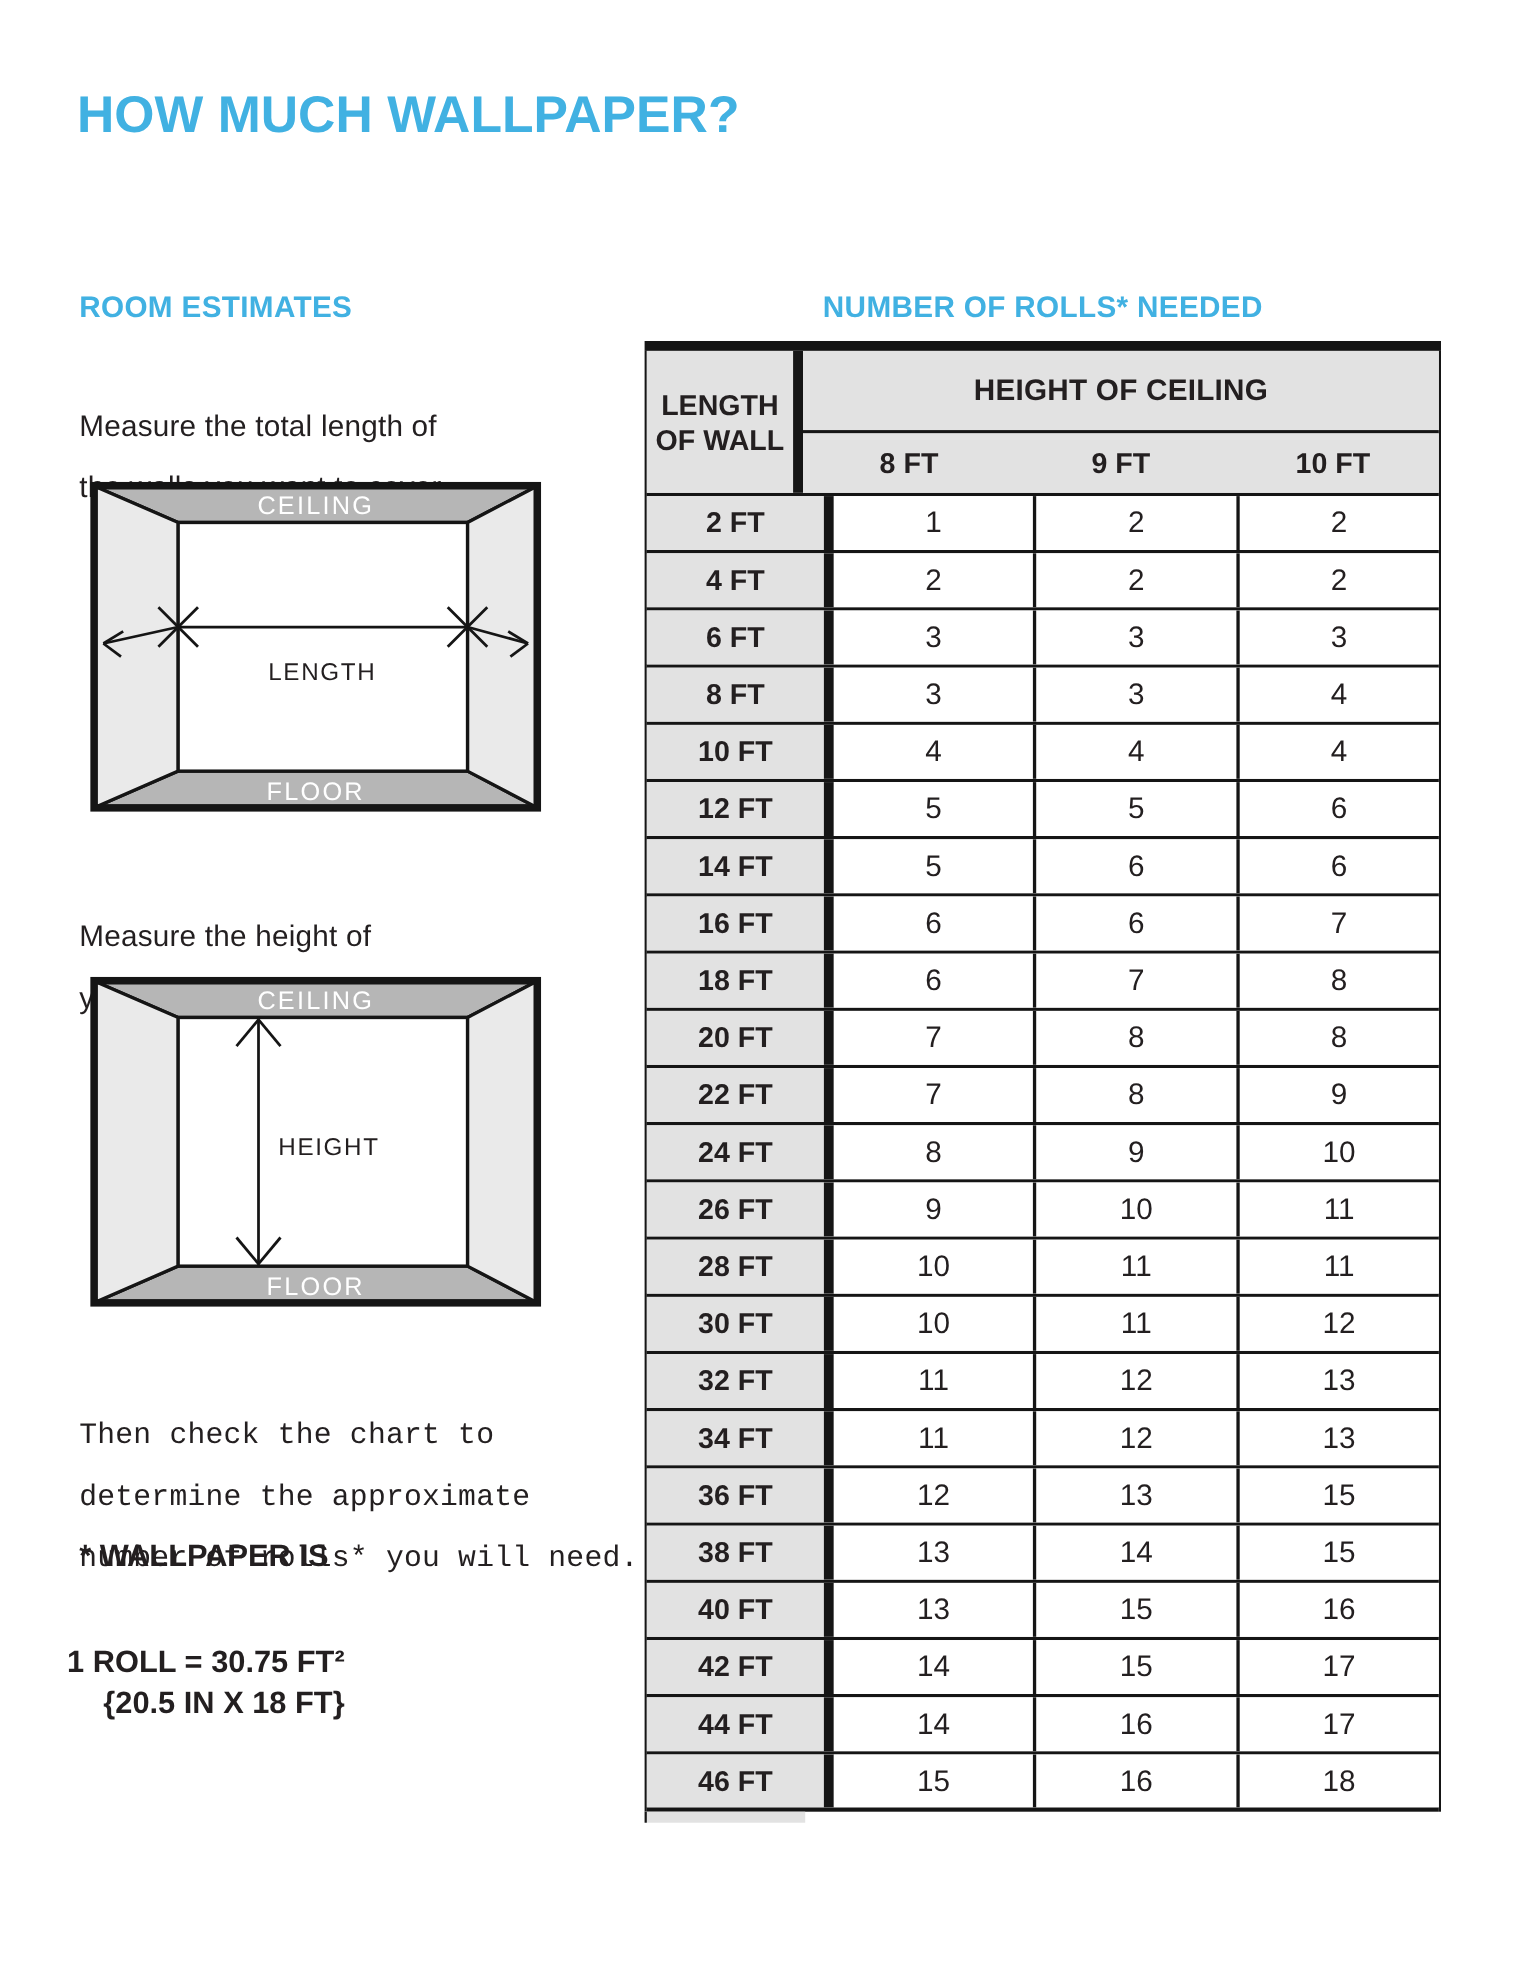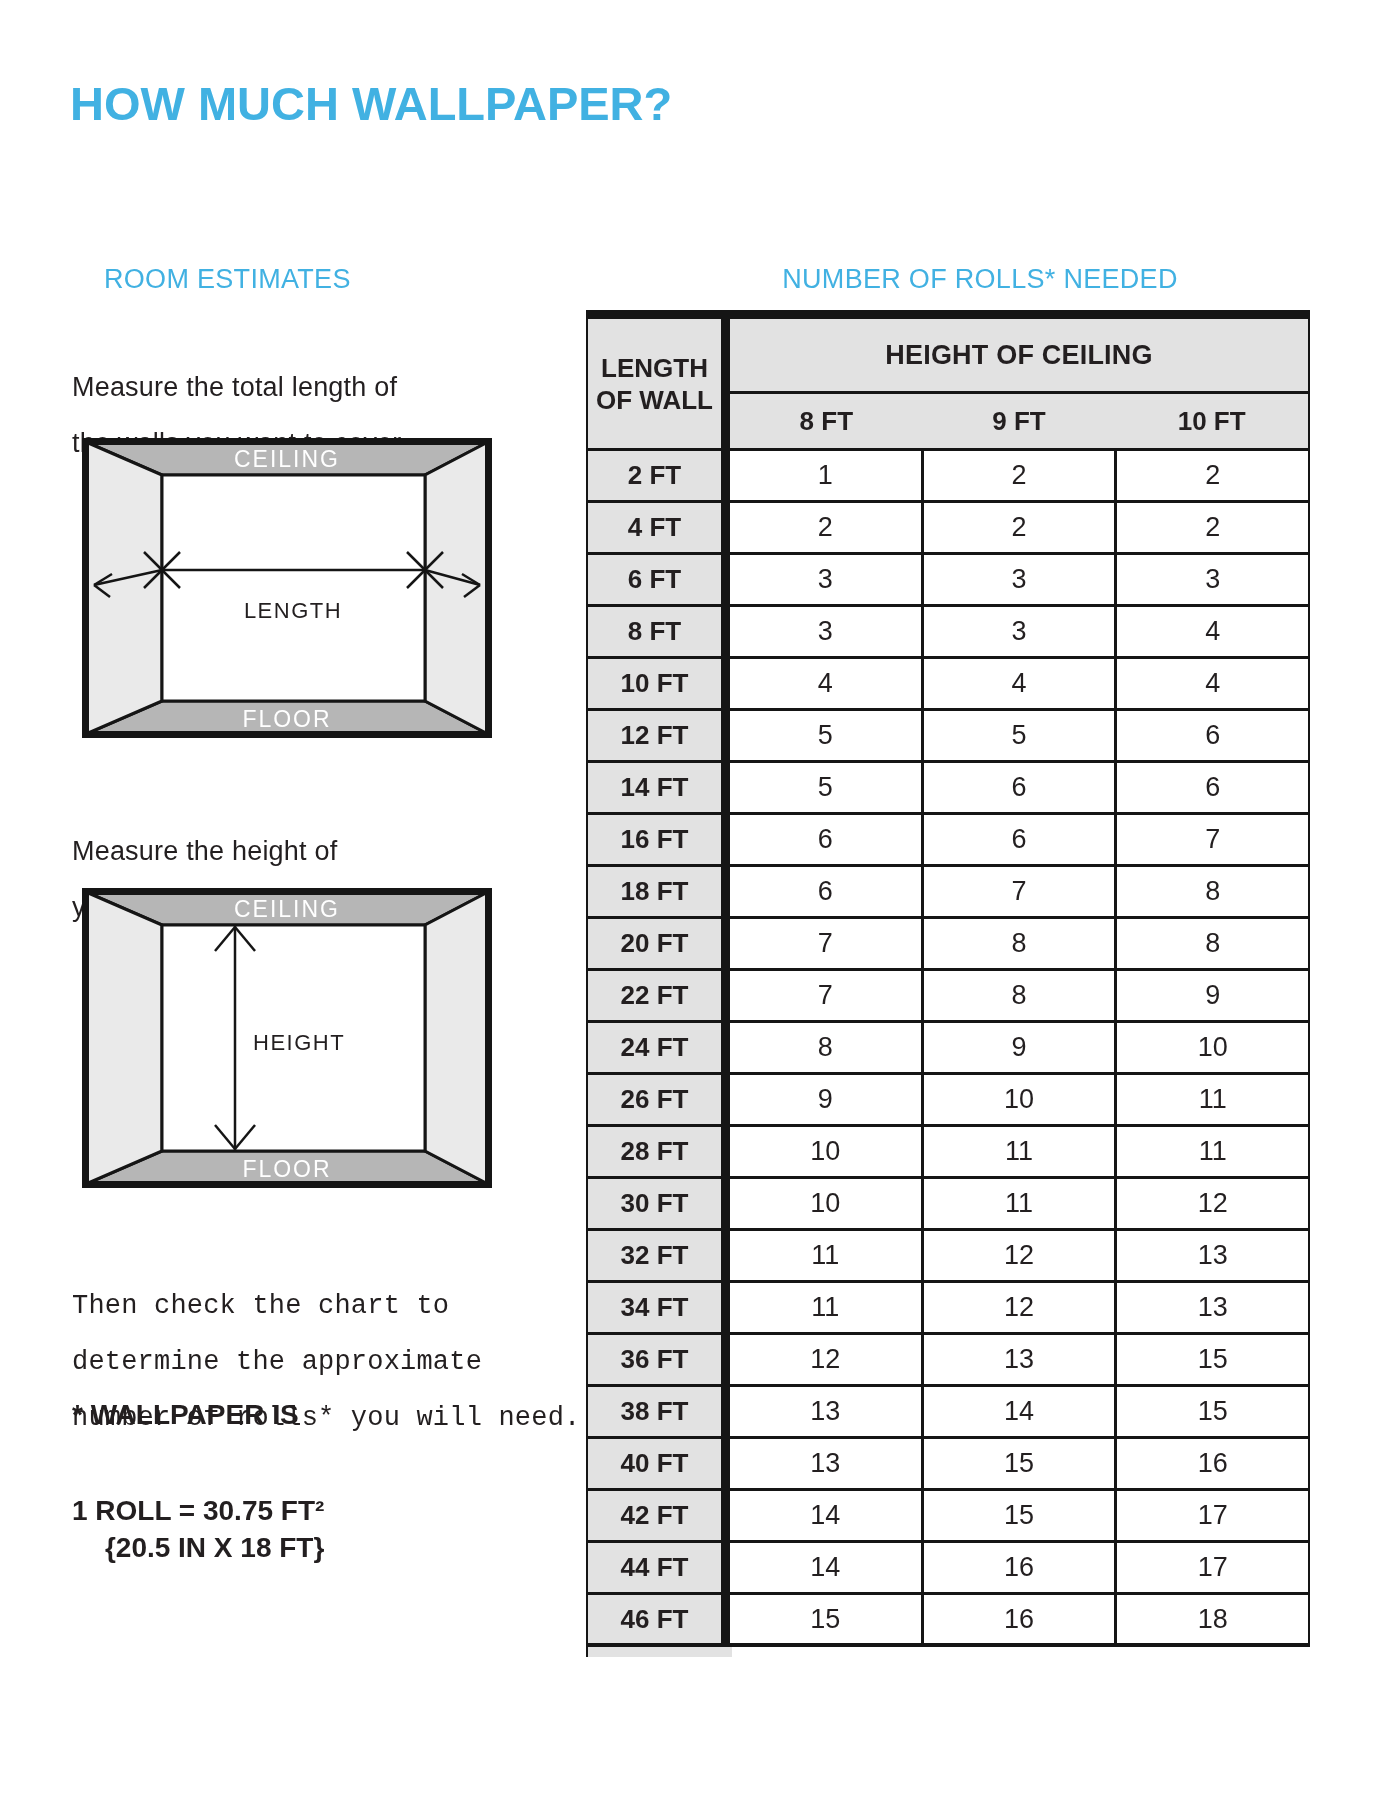--- a/index.html
+++ b/index.html
@@ -16,34 +16,34 @@
     width:1391px;height:1800px;position:relative;background:#fff;
     font-family:"Liberation Sans", sans-serif;color:var(--ink);overflow:hidden;
   }
   .abs{position:absolute;}
   h1,h2,p{margin:0;}
   #page-title{
     left:70px;top:76px;font-size:47px;font-weight:bold;color:var(--blue);
     letter-spacing:0;
   }
   .blue-heading{
-    font-size:27px;font-weight:normal;color:var(--blue);letter-spacing:.3px;margin-left:32px;
+    font-size:27px;font-weight:bold;color:var(--blue);letter-spacing:.3px;
   }
   #room-estimates-heading{left:72px;top:264px;}
   .step{
     font-size:27px;line-height:56px;letter-spacing:.2px;white-space:pre-line;margin-top:40px;
   }
   #step1{left:72px;top:319px;}
   #step2{left:72px;top:783px;}
   #step3{left:72px;top:1238px;font-family:Liberation Mono, monospace;}
   .boldnote{font-size:28px;font-weight:bold;line-height:37px;text-align:right;}
   .boldnote span{display:block;}
   #footnote{left:72px;top:1396px;}
   #footnote .indent{padding-left:25px;}
-  #roll-size{left:72px;top:1492px;}
+  #roll-size{left:61px;top:1492px;}
   .diagram{width:410px;height:336px;}
   #diagram-length{left:82px;top:438px;}
   #diagram-height{left:82px;top:888px;}
   .diagram text{font-family:"Liberation Sans", sans-serif;}
 
   
   #table-heading{left:586px;top:264px;width:724px;text-align:center;}
   .tbl{left:586px;top:310px;width:724px;}
   .topbar{height:9px;background:var(--line);}
   .tframe{border-left:2px solid var(--line);border-right:2px solid var(--line);}
@@ -58,21 +58,21 @@
     height:75px;background:var(--tblgray);border-bottom:3px solid var(--line);
     display:flex;align-items:center;justify-content:center;
     font-weight:bold;font-size:27px;letter-spacing:.2px;
   }
   .hcols{height:54px;background:var(--tblgray);display:flex;}
   .hcol{flex:1;display:flex;align-items:center;justify-content:center;
     font-weight:bold;font-size:26px;}
   .trow{display:flex;height:52px;border-bottom:3px solid var(--line);}
   .trow:last-child{border-bottom:4px solid var(--line);}
   .rlabel{
-    width:142px;background:var(--tblgray);border-right:9px solid var(--line);
+    width:170px;background:var(--tblgray);border-right:9px solid var(--line);
     display:flex;align-items:center;justify-content:center;
     font-weight:bold;font-size:26px;
   }
   .rcells{flex:1;display:flex;background:#fff;}
   .cell{flex:1;display:flex;align-items:center;justify-content:center;font-size:27px;}
   .cell + .cell{border-left:3px solid var(--line);}
   .stub{width:146px;height:10px;background:var(--tblgray);border-left:2px solid var(--line);}
 </style>
 </head>
 <body>

